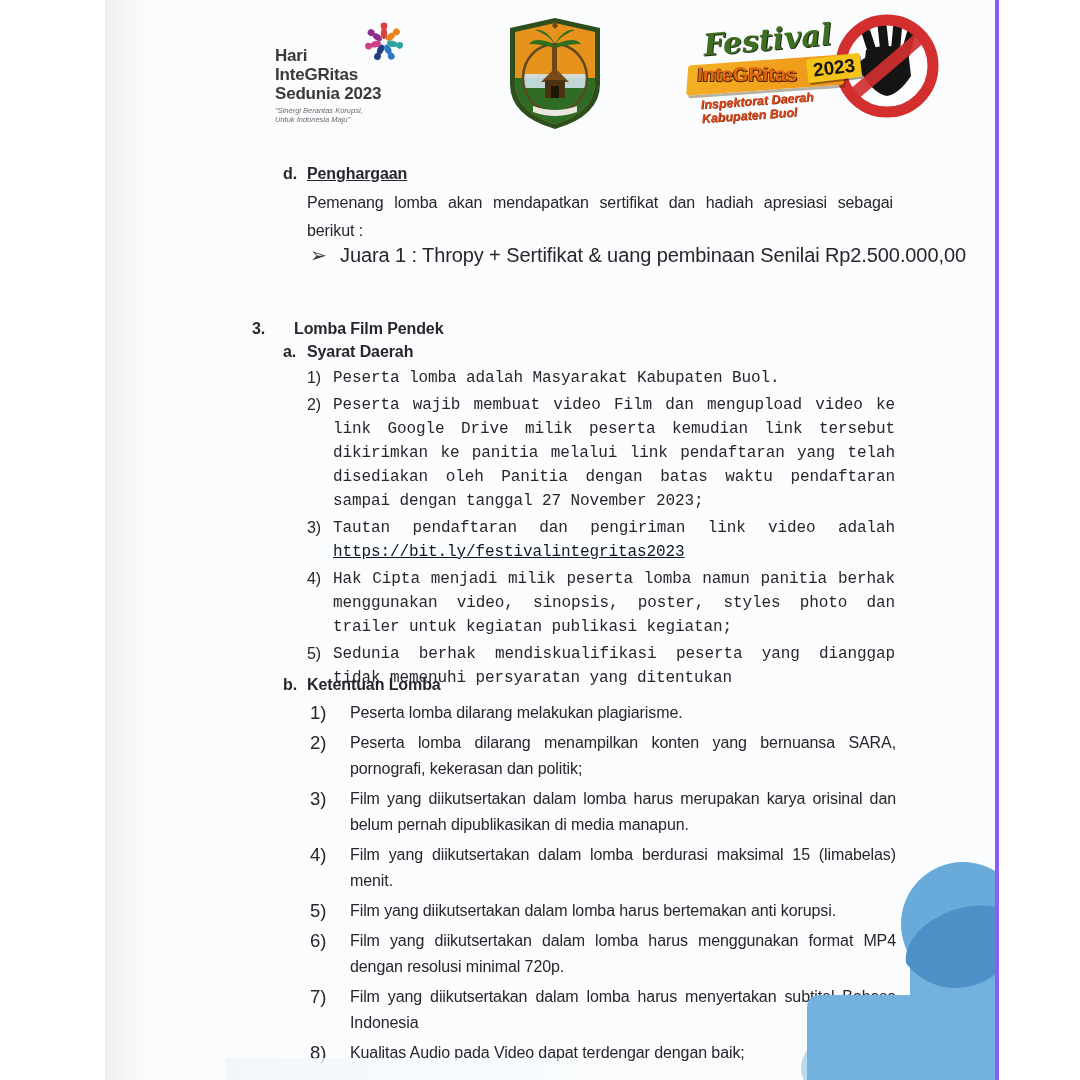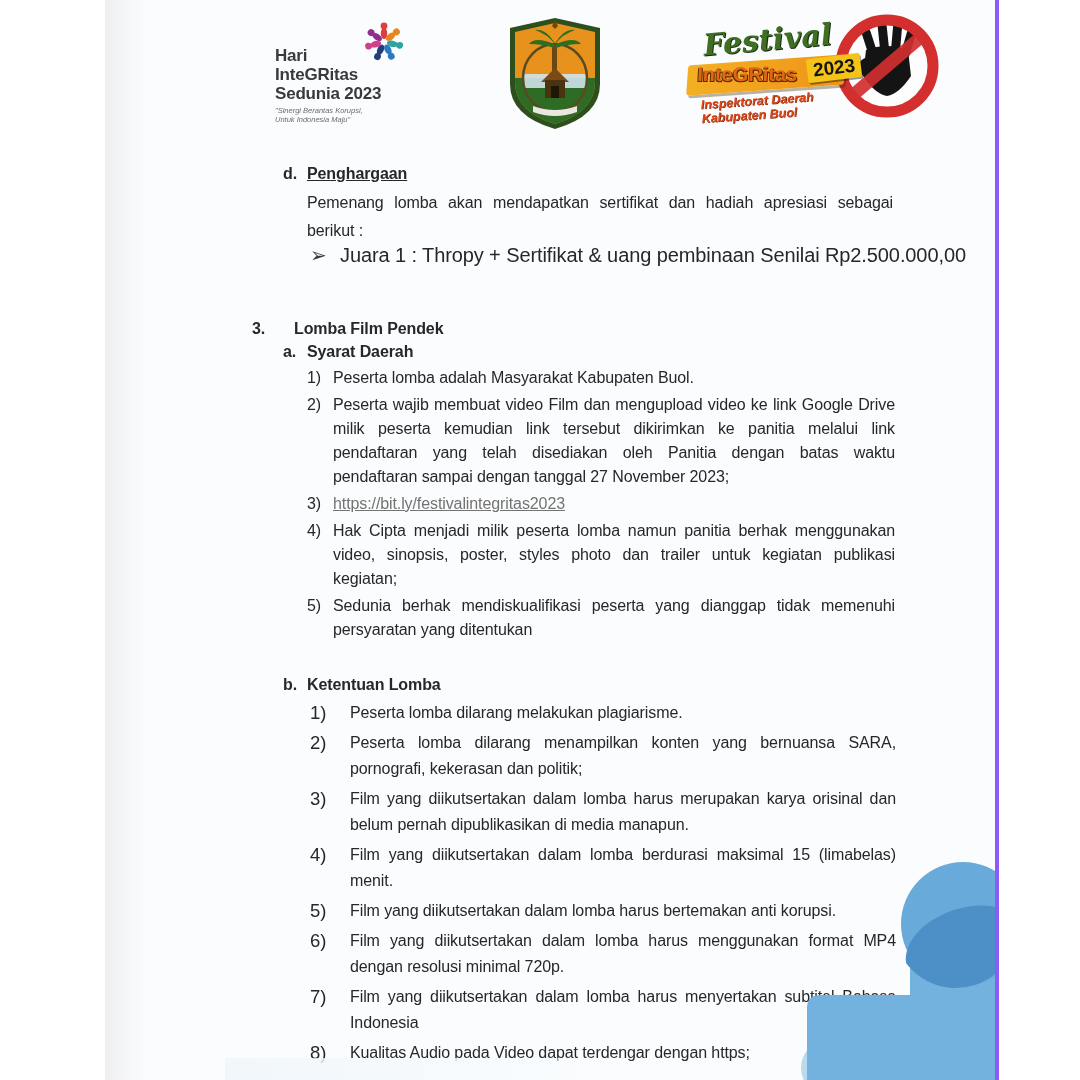--- a/index.html
+++ b/index.html
@@ -44,29 +44,29 @@
   .sec-d-intro { left:202px; top:189px; width:586px; line-height:28px; }
   .prizes { left:205px; top:232px; line-height:23px; font-size:20px;margin-top:12px; }
   .prize-row .arrow { display:inline-block; width:30px; color:#3a3a3e; }
   .sec-3 { left:147px; top:320px; }
   .sec-3-title { left:189px; top:320px; }
   .sec-a-label { left:178px; top:343px; }
   .sec-a-title { left:202px; top:343px; }
   .list-a { left:202px; top:366px; width:588px; }
   .list-a .item { display:flex; line-height:24px; margin-bottom:3px; }
   .list-a .num { width:26px; flex:none; }
-  .list-a .txt { flex:1; }
+  .list-a .txt { flex:1;font-family:Liberation Mono, monospace; }
   .sec-b-label { left:178px; top:676px; }
   .sec-b-title { left:202px; top:676px; }
   .list-b { left:205px; top:700px; width:586px; }
   .list-b .item { display:flex; line-height:26px; margin-bottom:4px; }
   .list-b .num { width:40px; flex:none; font-size:18.5px; }
   .list-b .txt { flex:1; }
   .spread { display:block; text-align:justify; text-align-last:justify; }
-  a.doc-link { color:#737373; text-decoration:underline; }
+  a.doc-link { color:#0f172a; text-decoration:underline; }
   
   .decor { position:absolute; right:0; bottom:0; }
   .decor-faint { position:absolute; left:120px; bottom:0; width:420px; height:22px;
     background:linear-gradient(to right,#eef6fb,#f7fbfd 70%,transparent); opacity:.8; }
 </style>
 </head>
 <body>
 
 <div class="paper">
   <div class="edge-strip"></div>
@@ -176,20 +176,21 @@
       <span class="num">1)</span>
       <span class="txt just">Peserta lomba adalah Masyarakat Kabupaten Buol.</span>
     </div>
     <div class="item">
       <span class="num">2)</span>
       <span class="txt just">Peserta wajib membuat video Film dan mengupload video ke link Google Drive milik peserta kemudian link tersebut dikirimkan ke panitia melalui link pendaftaran yang telah disediakan oleh Panitia dengan batas waktu pendaftaran sampai dengan tanggal 27 November 2023;</span>
     </div>
     <div class="item">
       <span class="num">3)</span>
       <span class="txt">
+        <span class="spread">Tautan pendaftaran dan pengiriman link video adalah</span>
         <a class="doc-link" href="#">https://bit.ly/festivalintegritas2023</a>
       </span>
     </div>
     <div class="item">
       <span class="num">4)</span>
       <span class="txt just">Hak Cipta menjadi milik peserta lomba namun panitia berhak menggunakan video, sinopsis, poster, styles photo dan trailer untuk kegiatan publikasi kegiatan;</span>
     </div>
     <div class="item">
       <span class="num">5)</span>
       <span class="txt just">Sedunia berhak mendiskualifikasi peserta yang dianggap tidak memenuhi persyaratan yang ditentukan</span>
@@ -223,21 +224,21 @@
     <div class="item">
       <span class="num">6)</span>
       <span class="txt just">Film yang diikutsertakan dalam lomba harus menggunakan format MP4 dengan resolusi minimal 720p.</span>
     </div>
     <div class="item">
       <span class="num">7)</span>
       <span class="txt just">Film yang diikutsertakan dalam lomba harus menyertakan subtitel Bahasa Indonesia</span>
     </div>
     <div class="item">
       <span class="num">8)</span>
-      <span class="txt just">Kualitas Audio pada Video dapat terdengar dengan https;</span>
+      <span class="txt just">Kualitas Audio pada Video dapat terdengar dengan baik;</span>
     </div>
   </div>
 
   <div class="decor-faint"></div>
   <svg class="decor" width="262" height="222" viewBox="0 0 262 222">
     <ellipse cx="120" cy="210" rx="52" ry="38" fill="#bcd9ee"></ellipse>
     <rect x="134" y="168" width="62" height="54" rx="10" fill="#a9cfe9"></rect>
     <path d="M74,150 Q74,136 90,137 L262,137 L262,222 L74,222 Z" fill="#73b1de"></path>
     <path d="M177,105 Q177,84 198,85 L262,85 L262,160 L177,160 Z" fill="#73b1de"></path>
     <circle cx="230" cy="66" r="62" fill="#68abdb"></circle>

